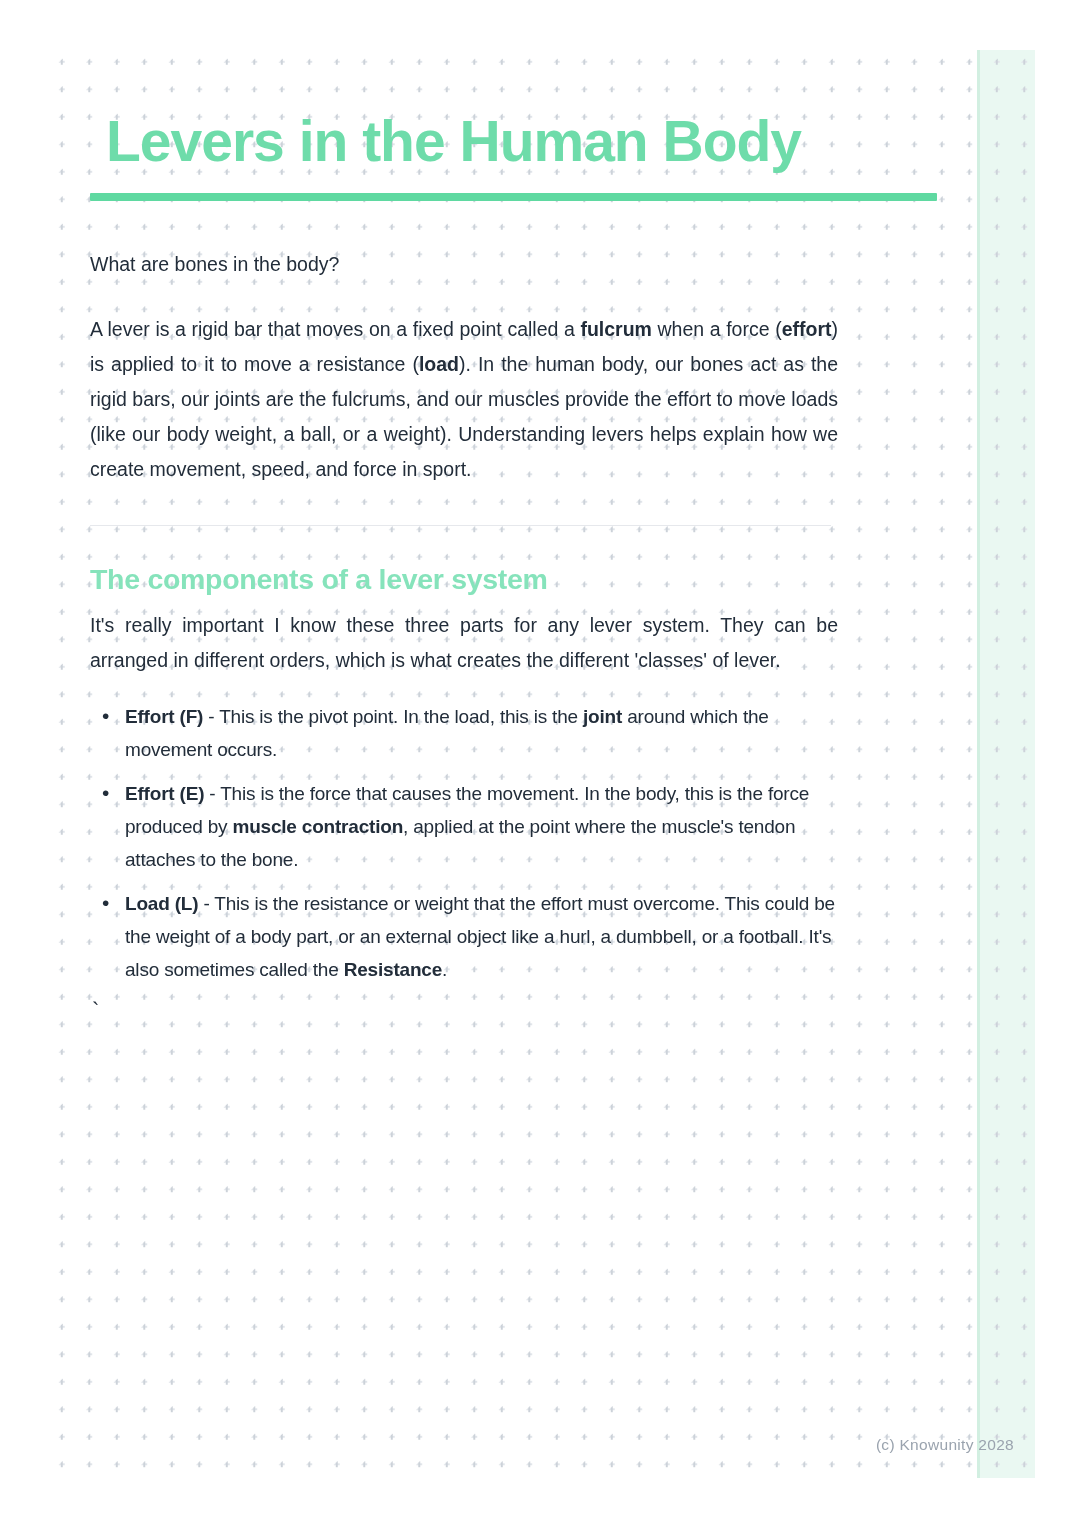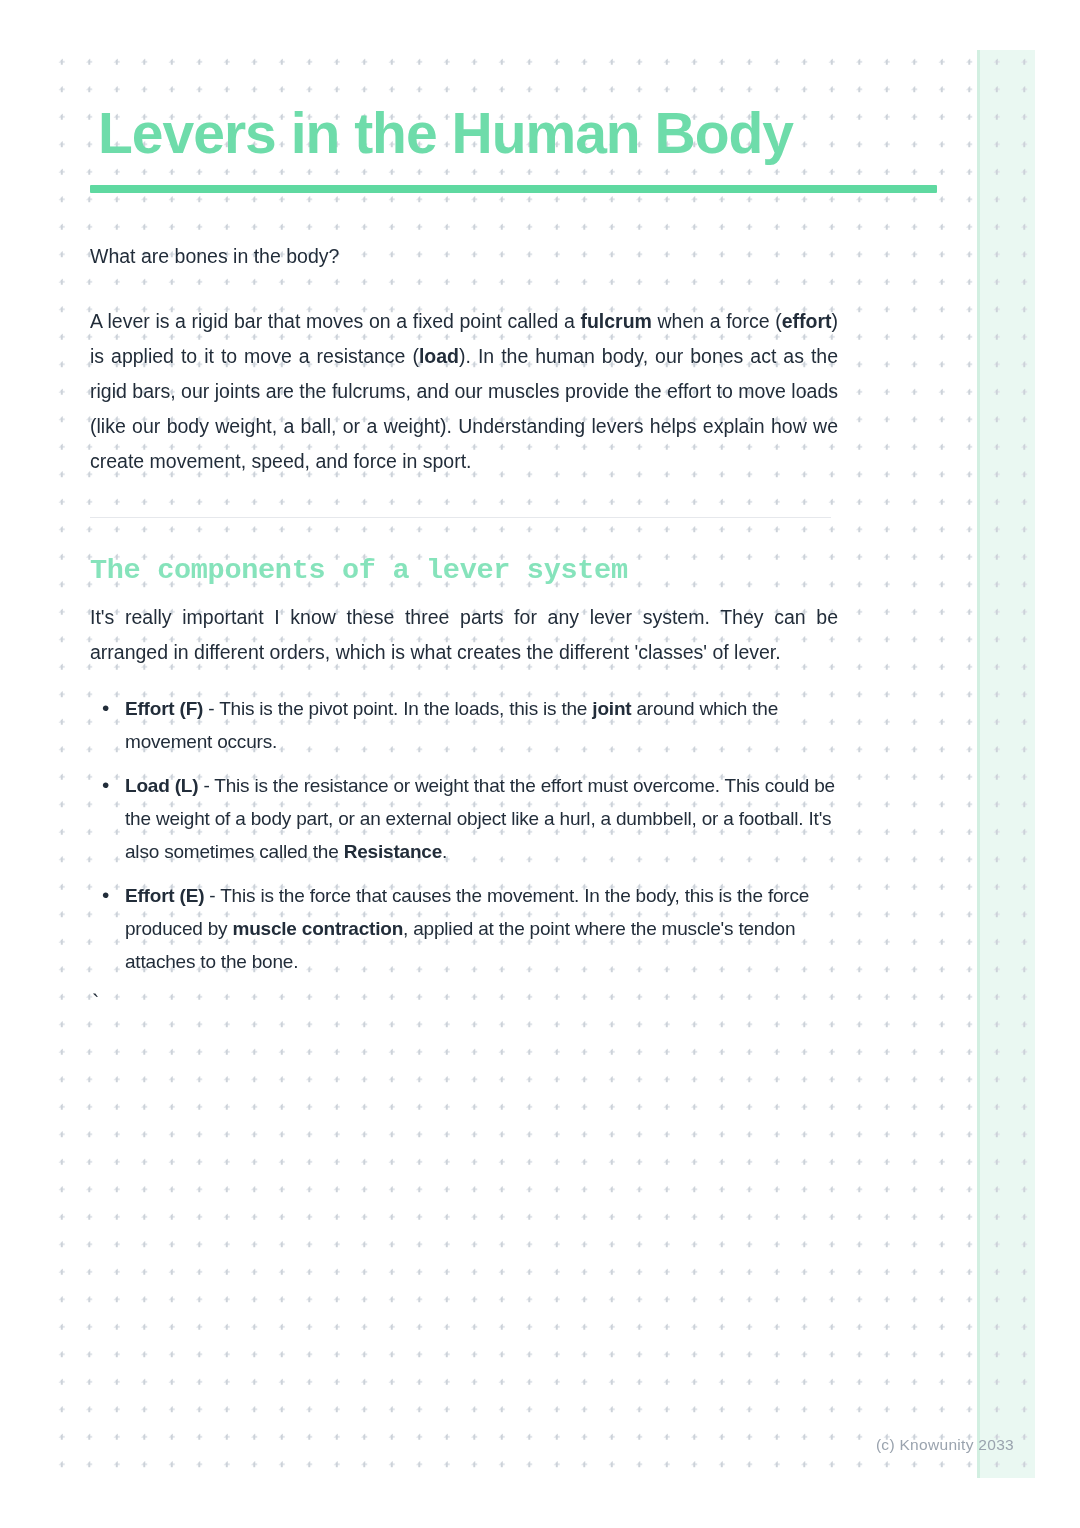--- a/index.html
+++ b/index.html
@@ -16,31 +16,31 @@
   .dots {
     position:absolute; left:50px; top:50px; width:985px; height:1428px;
     background-image:
       radial-gradient(1.2px 3px at 12px 12px, #ccd2d9 97%, transparent 100%),
       radial-gradient(3px 1.2px at 12px 12px, #e1e5ea 97%, transparent 100%);
     background-size:27.5px 27.5px;
     pointer-events:none;
   }
   .content { position:absolute; left:90px; top:94px; width:748px; color:#222d3a; }
   h1.doc-title {
-    margin:8px; font-size:57px; line-height:1.1; font-weight:700;
+    margin:16px; font-size:57px; line-height:1.1; font-weight:700;
     color:#6edcaa; letter-spacing:-1px; white-space:nowrap;
   }
   .title-rule { margin-top:20px; width:847px; height:8px; background:#5fd9a1; border-radius:1px; }
   .question { margin:46px 0 0 0; font-size:19.5px; line-height:35px; }
   .para { margin:24px 0 0 0; font-size:19.5px; line-height:35px; }
   .justify { text-align:justify;margin-top:30px; }
   .divider { margin-top:38px; width:741px; border-top:1px solid #e6e8ec; height:0; }
   h2.section-title {
     margin:36px 0 11px 0; font-size:28.5px; line-height:1.2; font-weight:700;
-    color:#86e3bb; letter-spacing:-0.3px;font-family:Liberation Mono, monospace;
+    color:#86e3bb; letter-spacing:-0.3px;
   }
   .section-intro { margin-top:12px; }
   ul.bullets { margin:22px 0 0 0; padding:0; list-style:none; }
   ul.bullets li {
     position:relative; padding-left:35px; font-size:19px; line-height:33px;
     letter-spacing:-0.2px; margin-bottom:11px;
   }
   ul.bullets li::before {
     content:"\2022"; position:absolute; left:12px; top:-1px;
     font-size:21px; color:#222d3a;
@@ -67,22 +67,22 @@
 
     <p class="para justify"><span>A lever is a rigid bar that moves on a fixed point called a </span><strong>fulcrum</strong><span> when a force (</span><strong>effort</strong><span>) is applied to it to move a resistance (</span><strong>load</strong><span>). In the human body, our bones act as the rigid bars, our joints are the fulcrums, and our muscles provide the effort to move loads (like our body weight, a ball, or a weight). Understanding levers helps explain how we create movement, speed, and force in sport.</span></p>
 
     <div class="divider"></div>
 
     <h2 class="section-title">The components of a lever system</h2>
 
     <p class="para justify section-intro">It's really important I know these three parts for any lever system. They can be arranged in different orders, which is what creates the different 'classes' of lever.</p>
 
     <ul class="bullets">
-        <li><strong>Effort (F)</strong><span> - This is the pivot point. In the loads, this is the </span><strong>joint</strong><span> around which the movement occurs.</span></li>
+        <li><strong>Effort (F)</strong><span> - This is the pivot point. In the load, this is the </span><strong>joint</strong><span> around which the movement occurs.</span></li>
+        <li><strong>Effort (E)</strong><span> - This is the force that causes the movement. In the body, this is the force produced by </span><strong>muscle contraction</strong><span>, applied at the point where the muscle's tendon attaches to the bone.</span></li>
         <li><strong>Load (L)</strong><span> - This is the resistance or weight that the effort must overcome. This could be the weight of a body part, or an external object like a hurl, a dumbbell, or a football. It's also sometimes called the </span><strong>Resistance</strong><span>.</span></li>
-        <li><strong>Effort (E)</strong><span> - This is the force that causes the movement. In the body, this is the force produced by </span><strong>muscle contraction</strong><span>, applied at the point where the muscle's tendon attaches to the bone.</span></li>
       </ul>
 
     <p class="stray">`</p>
   </div>
 
-  <div class="footer">(c) Knowunity 2033</div>
+  <div class="footer">(c) Knowunity 2028</div>
 </div>
 
 </body></html>

